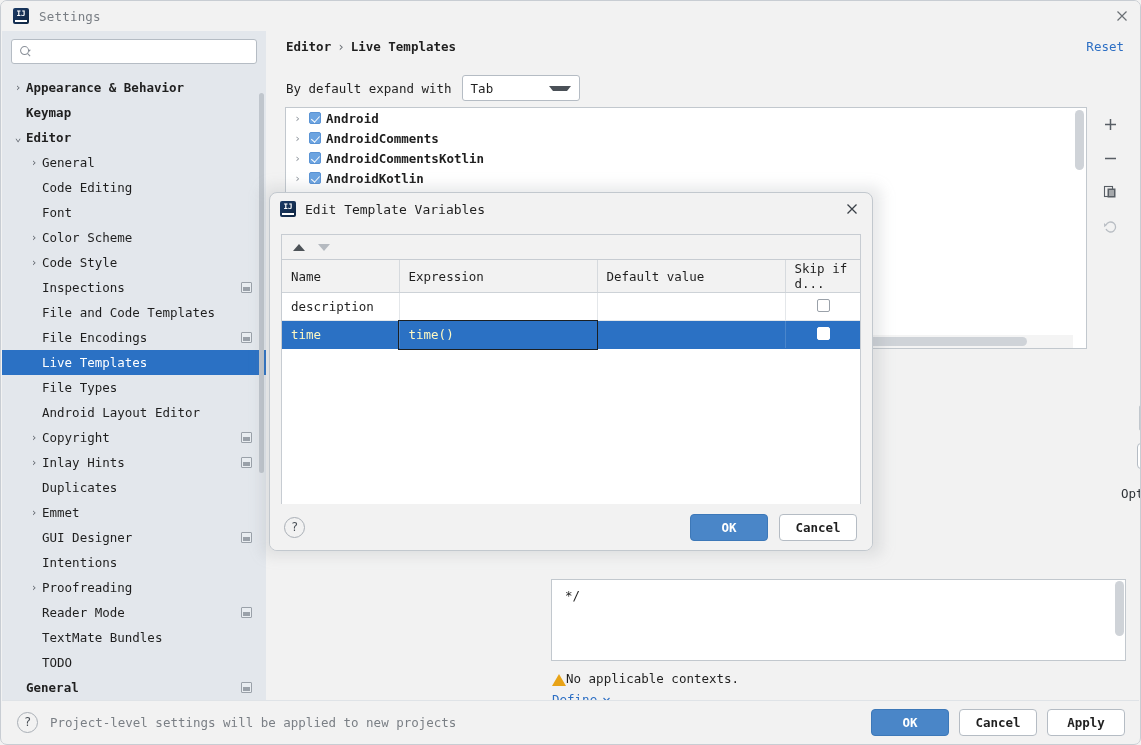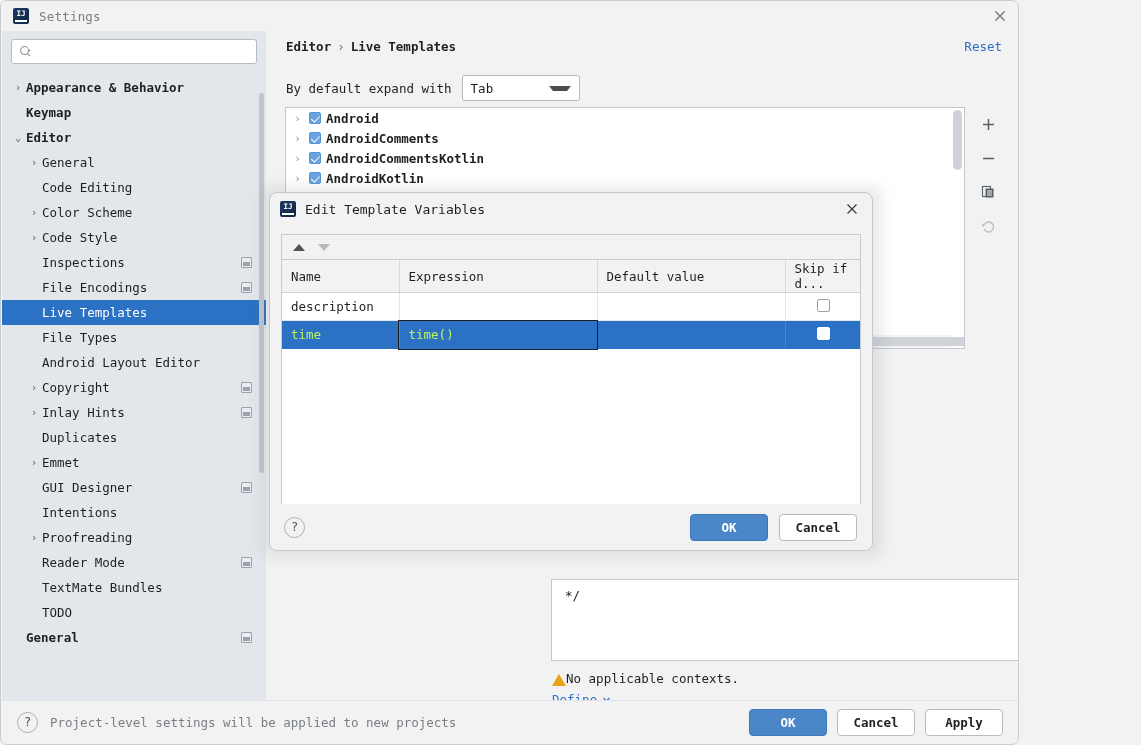--- a/index.html
+++ b/index.html
@@ -7,21 +7,21 @@
     margin: 0; padding: 0;
     width: 1141px; height: 745px;
     overflow: hidden;
     background: #f2f2f2;
     font-family: "DejaVu Sans Mono", "Liberation Mono", monospace;
     font-size: 12.5px;
     color: #1f1f1f;
     -webkit-font-smoothing: antialiased;
   }
 
-  #root { position: relative; width: 1019px; height: 745px; }
+  #root { position: relative; width: 1141px; height: 745px; }
 
   
   .window {
     position: absolute; inset: 0;
     background: #f2f2f2;
     border: 1px solid #c8cdd3;
     border-radius: 7px;
     overflow: hidden;
   }
 
@@ -274,21 +274,21 @@
     height:27px; background:#f2f2f2; border-right:1px solid #d6dade;
     border-bottom:1px solid #cdd2d7;
     text-align:left; padding-left:9px; font-weight:normal; font-size:12.5px; color:#1f1f1f;
   }
   .tbl th:last-child { border-right:0; }
   .tbl td {
     height:28px; border-right:1px solid #e4e7ea; border-bottom:1px solid #e4e7ea;
     padding-left:9px; font-size:12.5px; vertical-align:middle;margin-top:24px;
   }
   .tbl td:last-child { border-right:0; }
-  .tbl tr.sel td { background:#2b71c4; color:#bef264; border-right-color:#4a86cc; border-bottom-color:#2b71c4; }
+  .tbl tr.sel td { background:#2b71c4; color:#fef9c3; border-right-color:#4a86cc; border-bottom-color:#2b71c4; }
   .cell-edit {
     outline:1.6px solid #1b1f23; background:#2b71c4; color:#fff;
     position:relative;
   }
   .tbl .cb-cell { text-align:center; padding-left:0; }
   .cb {
     width:13px;height:13px;border:1px solid #9aa1a9;border-radius:2px;background:#fff;
     display:inline-block;
   }
   .tbl tr.sel .cb { border-color:#fff; background:#fff; }
@@ -344,31 +344,39 @@
           </div>
           <div class="tree-row indent-1">
             <span class="arrow">›</span>
             <span class="lbl">General</span>
           </div>
           <div class="tree-row indent-1">
             <span class="arrow"></span>
             <span class="lbl">Code Editing</span>
           </div>
           <div class="tree-row indent-1">
+            <span class="arrow"></span>
+            <span class="lbl">Font</span>
+          </div>
+          <div class="tree-row indent-1">
             <span class="arrow">›</span>
             <span class="lbl">Color Scheme</span>
           </div>
           <div class="tree-row indent-1">
             <span class="arrow">›</span>
             <span class="lbl">Code Style</span>
           </div>
           <div class="tree-row indent-1">
             <span class="arrow"></span>
             <span class="lbl">Inspections</span>
             <span class="badge"></span>
+          </div>
+          <div class="tree-row indent-1">
+            <span class="arrow"></span>
+            <span class="lbl">File and Code Templates</span>
           </div>
           <div class="tree-row indent-1">
             <span class="arrow"></span>
             <span class="lbl">File Encodings</span>
             <span class="badge"></span>
           </div>
           <div class="tree-row indent-1 sel">
             <span class="arrow"></span>
             <span class="lbl">Live Templates</span>
           </div>

